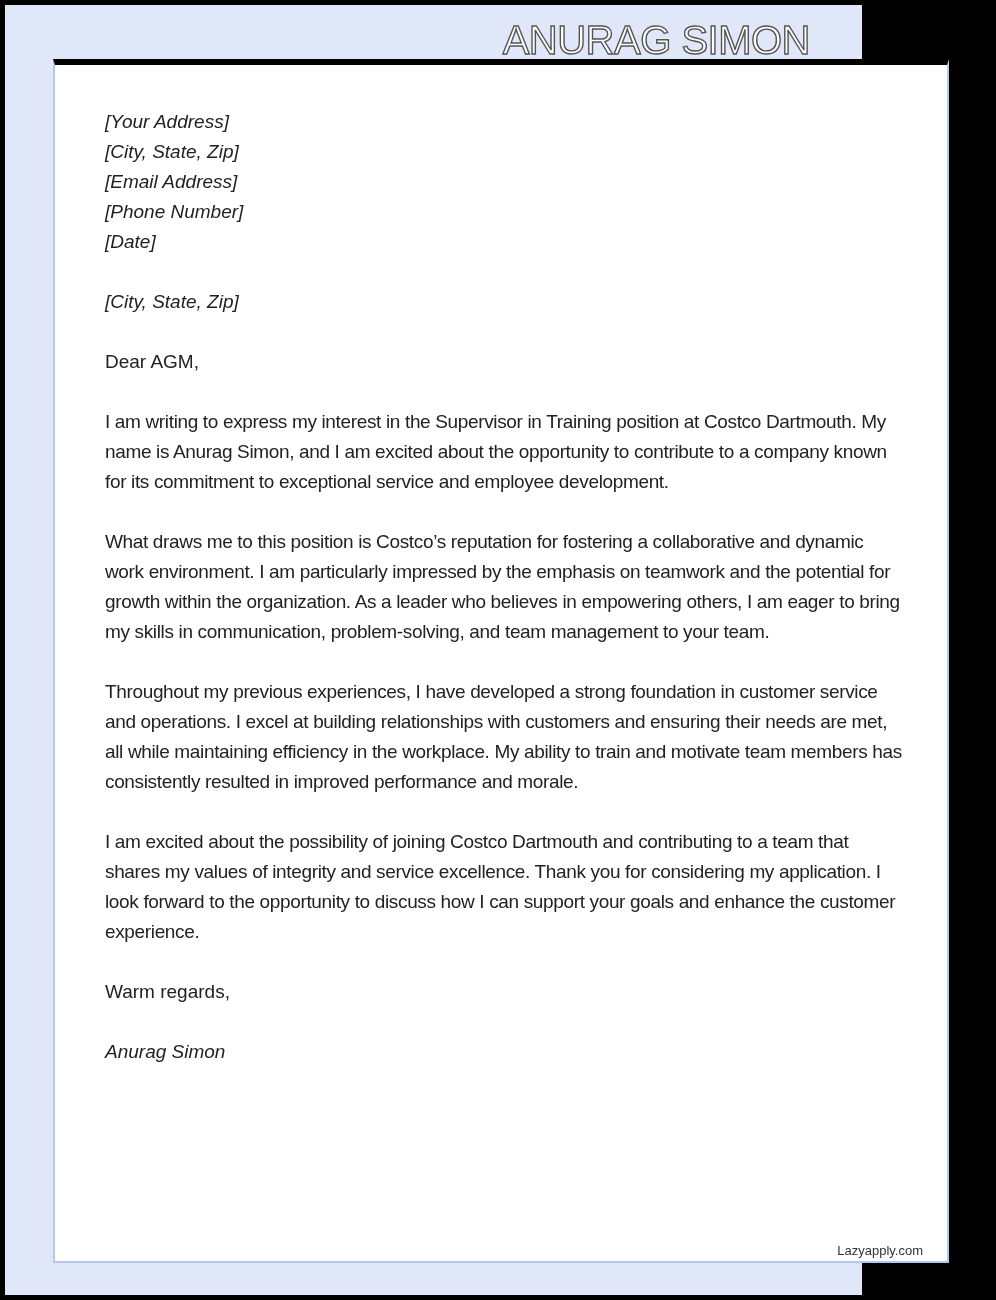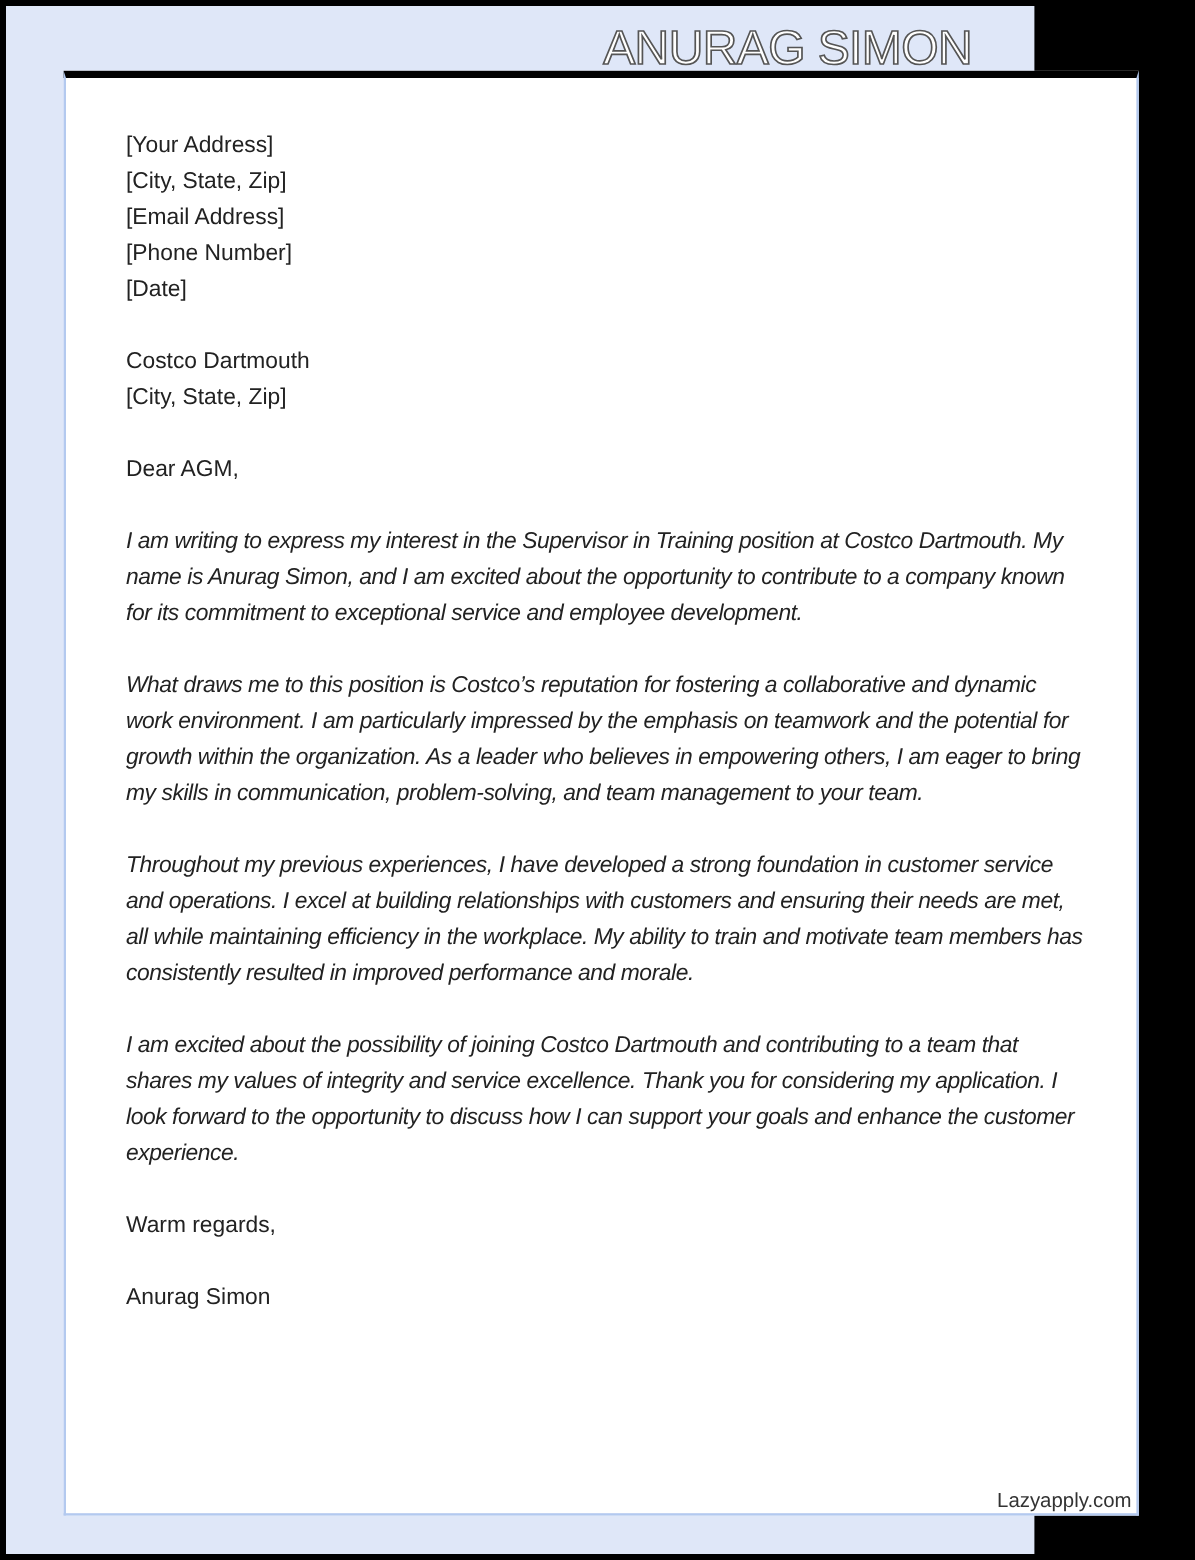--- a/index.html
+++ b/index.html
@@ -55,36 +55,36 @@
       font-size: 19px;
       line-height: 30px;
       color: #222;
     }
     .block {
       margin: 0 0 30px 0;
     }
     .line {
       display: block;
       white-space: nowrap;
+      font-style: italic;
     }
     .para {
       margin: 0 0 30px 0;
       white-space: normal;
       letter-spacing: -0.35px;
-      font-style: italic;
     }
     .date {
       color: #1e88e5;
       margin-top: 10px;
     }
     .footer-brand {
       position: absolute;
-      right: 4px;
+      right: 24px;
       bottom: 2px;
-      font-size: 17px;
+      font-size: 13px;
       line-height: 16px;
       color: #333;
     }
   </style>
 </head>
 <body>
 
 <div class="frame">
   <div class="header-name">ANURAG SIMON</div>
 
@@ -93,21 +93,20 @@
 
       <div class="block">
         <span class="line">[Your Address]</span>
         <span class="line">[City, State, Zip]</span>
         <span class="line">[Email Address]</span>
         <span class="line">[Phone Number]</span>
         <span class="line">[Date]</span>
       </div>
 
       <div class="block">
-        <span class="line">Costco Dartmouth</span>
         <span class="line">[City, State, Zip]</span>
       </div>
 
       <div class="block">Dear AGM,</div>
 
       <p class="para">I am writing to express my interest in the Supervisor in Training position at Costco Dartmouth. My name is Anurag Simon, and I am excited about the opportunity to contribute to a company known for its commitment to exceptional service and employee development.</p>
       <p class="para">What draws me to this position is Costco’s reputation for fostering a collaborative and dynamic work environment. I am particularly impressed by the emphasis on teamwork and the potential for growth within the organization. As a leader who believes in empowering others, I am eager to bring my skills in communication, problem-solving, and team management to your team.</p>
       <p class="para">Throughout my previous experiences, I have developed a strong foundation in customer service and operations. I excel at building relationships with customers and ensuring their needs are met, all while maintaining efficiency in the workplace. My ability to train and motivate team members has consistently resulted in improved performance and morale.</p>
       <p class="para">I am excited about the possibility of joining Costco Dartmouth and contributing to a team that shares my values of integrity and service excellence. Thank you for considering my application. I look forward to the opportunity to discuss how I can support your goals and enhance the customer experience.</p>
 

